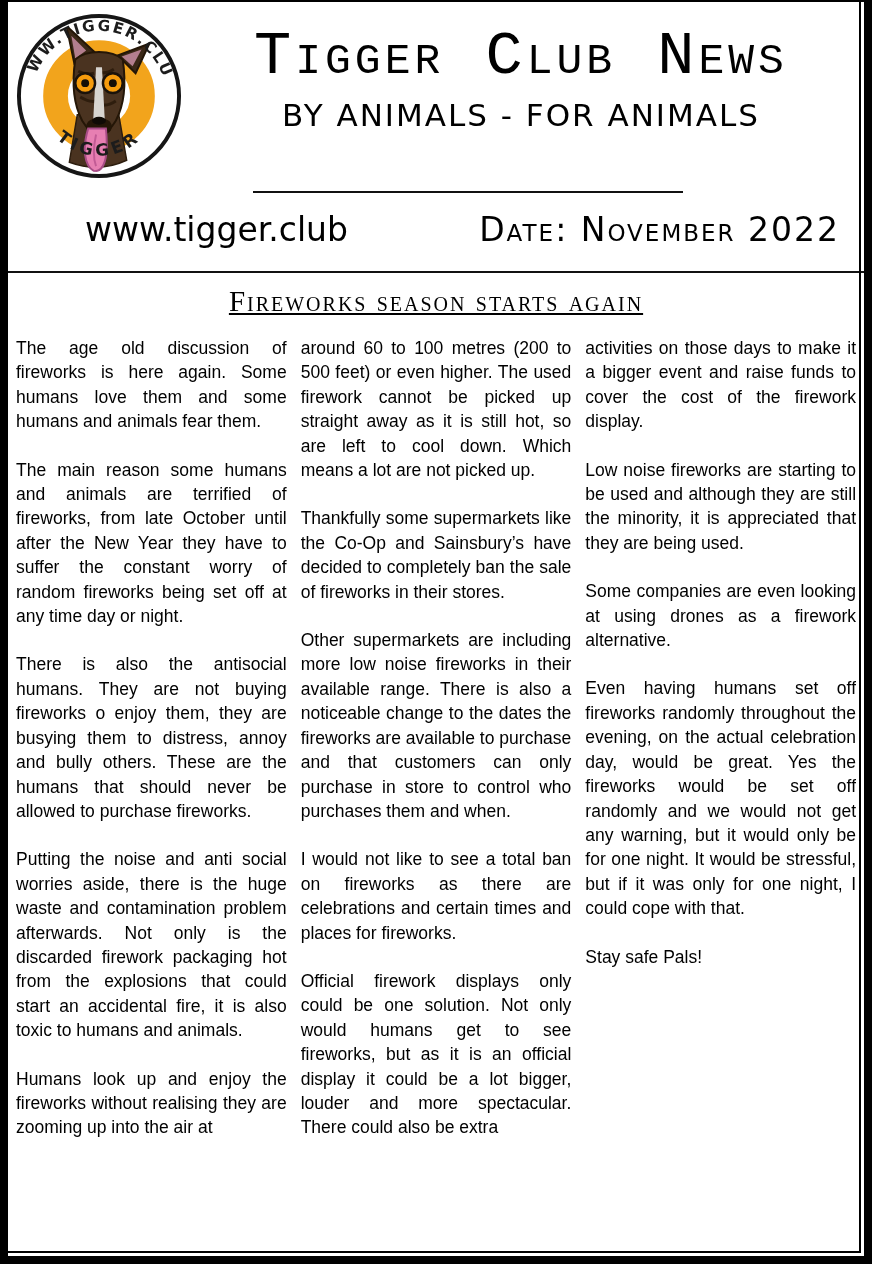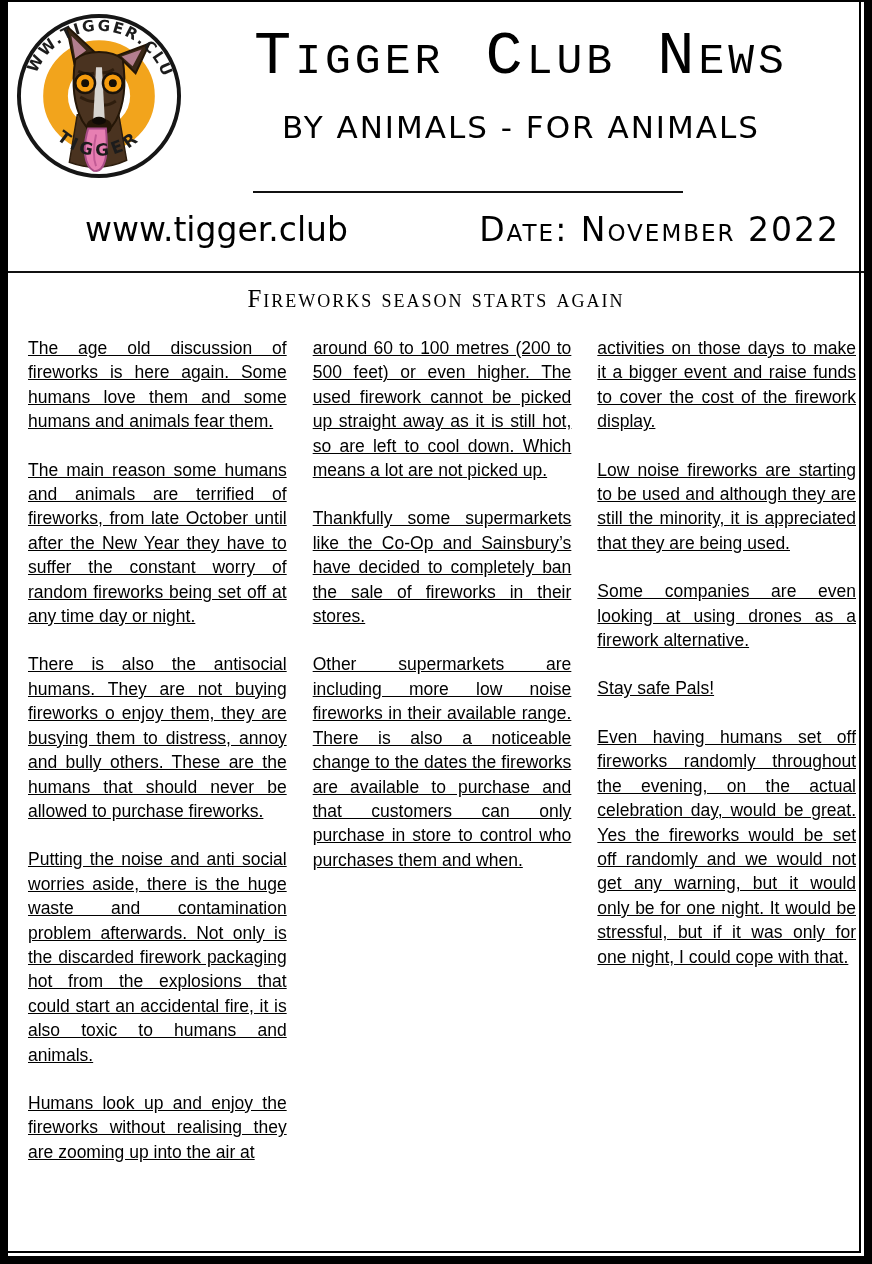--- a/index.html
+++ b/index.html
@@ -26,21 +26,21 @@
   }
   .logo { position: absolute; left: 7px; top: 10px; width: 168px; height: 168px; }
   .title-block { position: absolute; left: 185px; right: 15px; top: 22px; text-align: center; }
   .title {
     font-family: Liberation Mono, monospace;
     font-variant: small-caps;
     font-size: 62px; line-height: 1.05;
     letter-spacing: 4px; white-space: nowrap;
   }
   .subtitle {
-    margin-top: 20px;
+    margin-top: 8px;
     font-family: "DejaVu Sans", sans-serif;
     font-size: 31px; letter-spacing: 2px; white-space: nowrap;
   }
   .rule-short {
     position: absolute; left: 245px; top: 189px; width: 430px; height: 0;
     border-top: 2px solid #111;
   }
   .site {
     position: absolute; left: 77px; top: 208px;
     font-family: "DejaVu Sans", sans-serif;
@@ -54,32 +54,32 @@
   }
   .rule-full {
     position: absolute; left: 0; right: 0; top: 269px; height: 0;
     border-top: 2px solid #111;
   }
   .headline {
     position: absolute; left: 0; right: 0; top: 283px;
     text-align: center;
     font-family: "Liberation Serif", serif;
     font-variant: small-caps;
-    font-size: 25px; letter-spacing: 2px;
+    font-size: 29px; letter-spacing: 2px; text-decoration: underline;
   }
   .columns {
     position: absolute; left: 8px; right: 8px; top: 334px; height: 912px;
     display: flex; gap: 14px; overflow: hidden;
   }
   .col {
     flex: 1 1 0;
     text-align: justify;
     font-size: 17.5px; line-height: 24.4px;
   }
-  .col p { margin: 0 0 24px 12px; text-decoration: underline; }
+  .col p { margin: 0 0 24px 0; }
 </style>
 </head>
 <body>
 
 <div class="page">
   <div class="content">
 
     <svg class="logo" viewBox="0 0 170 170" aria-hidden="true">
       <circle cx="85" cy="85" r="81" fill="#ffffff" stroke="#161616" stroke-width="4"></circle>
       <circle cx="85" cy="85" r="44" fill="none" stroke-width="25" stroke="#F2A41C"></circle>
@@ -147,25 +147,27 @@
           <p>The age old discussion of fireworks is here again. Some humans love them and some humans and animals fear them.</p>
           <p>The main reason some humans and animals are terrified of fireworks, from late October until after the New Year they have to suffer the constant worry of random fireworks being set off at any time day or night.</p>
           <p>There is also the antisocial humans. They are not buying fireworks o enjoy them, they are busying them to distress, annoy and bully others. These are the humans that should never be allowed to purchase fireworks.</p>
           <p>Putting the noise and anti social worries aside, there is the huge waste and contamination problem afterwards. Not only is the discarded firework packaging hot from the explosions that could start an accidental fire, it is also toxic to humans and animals.</p>
           <p>Humans look up and enjoy the fireworks without realising they are zooming up into the air at</p>
         </div>
       <div class="col">
           <p>around 60 to 100 metres (200 to 500 feet) or even higher. The used firework cannot be picked up straight away as it is still hot, so are left to cool down. Which means a lot are not picked up.</p>
           <p>Thankfully some supermarkets like the Co-Op and Sainsbury’s have decided to completely ban the sale of fireworks in their stores.</p>
           <p>Other supermarkets are including more low noise fireworks in their available range.  There is also a noticeable change to the dates the fireworks are available to purchase and that customers can only purchase in store to control who purchases them and when.</p>
+          <p>I would not like to see a total ban on fireworks as there are celebrations and certain times and places for fireworks.</p>
+          <p>Official firework displays only could be one solution. Not only would humans get to see fireworks, but as it is an official display it could be a lot bigger, louder and more spectacular. There could also be extra</p>
         </div>
       <div class="col">
           <p>activities on those days to make it a bigger event and raise funds to cover the cost of the firework display.</p>
           <p>Low noise fireworks are starting to be used and although they are still the minority, it is appreciated that they are being used.</p>
           <p>Some companies are even looking at using drones as a firework alternative.</p>
+          <p>Even having humans set off fireworks randomly throughout the evening, on the actual celebration day, would be great. Yes the fireworks would be set off randomly and we would not get any warning, but it would only be for one night. It would be stressful, but if it was only for one night, I could cope with that.</p>
           <p>Stay safe Pals!</p>
-          <p>Even having humans set off fireworks randomly throughout the evening, on the actual celebration day, would be great. Yes the fireworks would be set off randomly and we would not get any warning, but it would only be for one night. It would be stressful, but if it was only for one night, I could cope with that.</p>
         </div>
     </div>
 
     <div class="inner-line"></div>
   </div>
 </div>
 
 </body></html>

